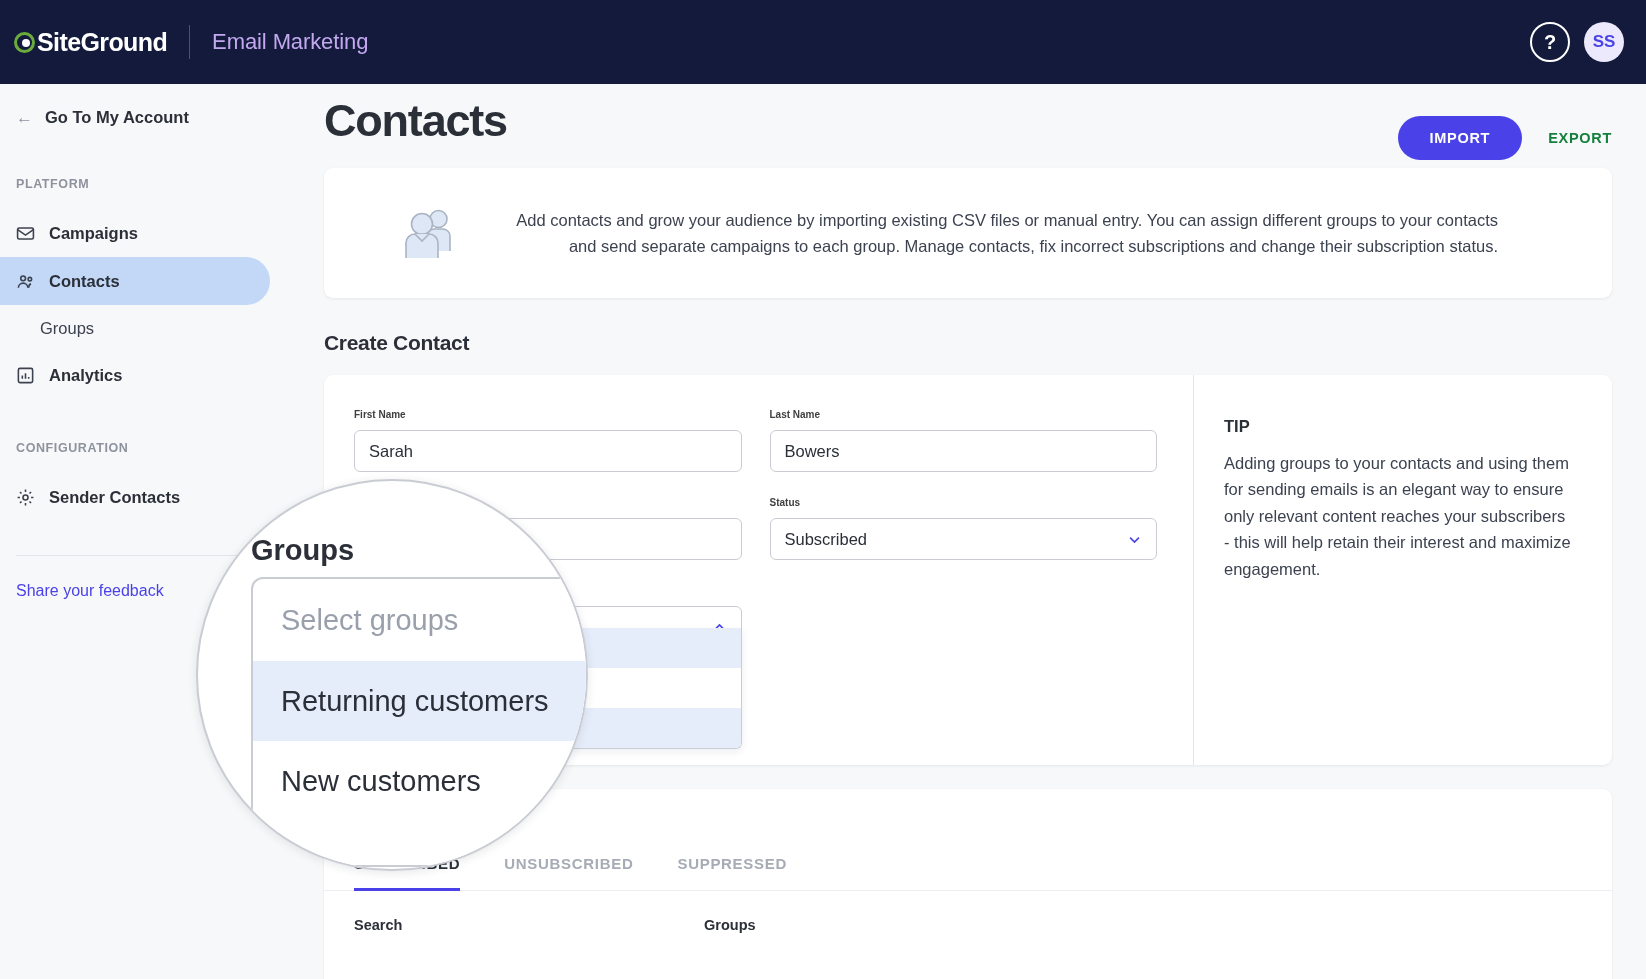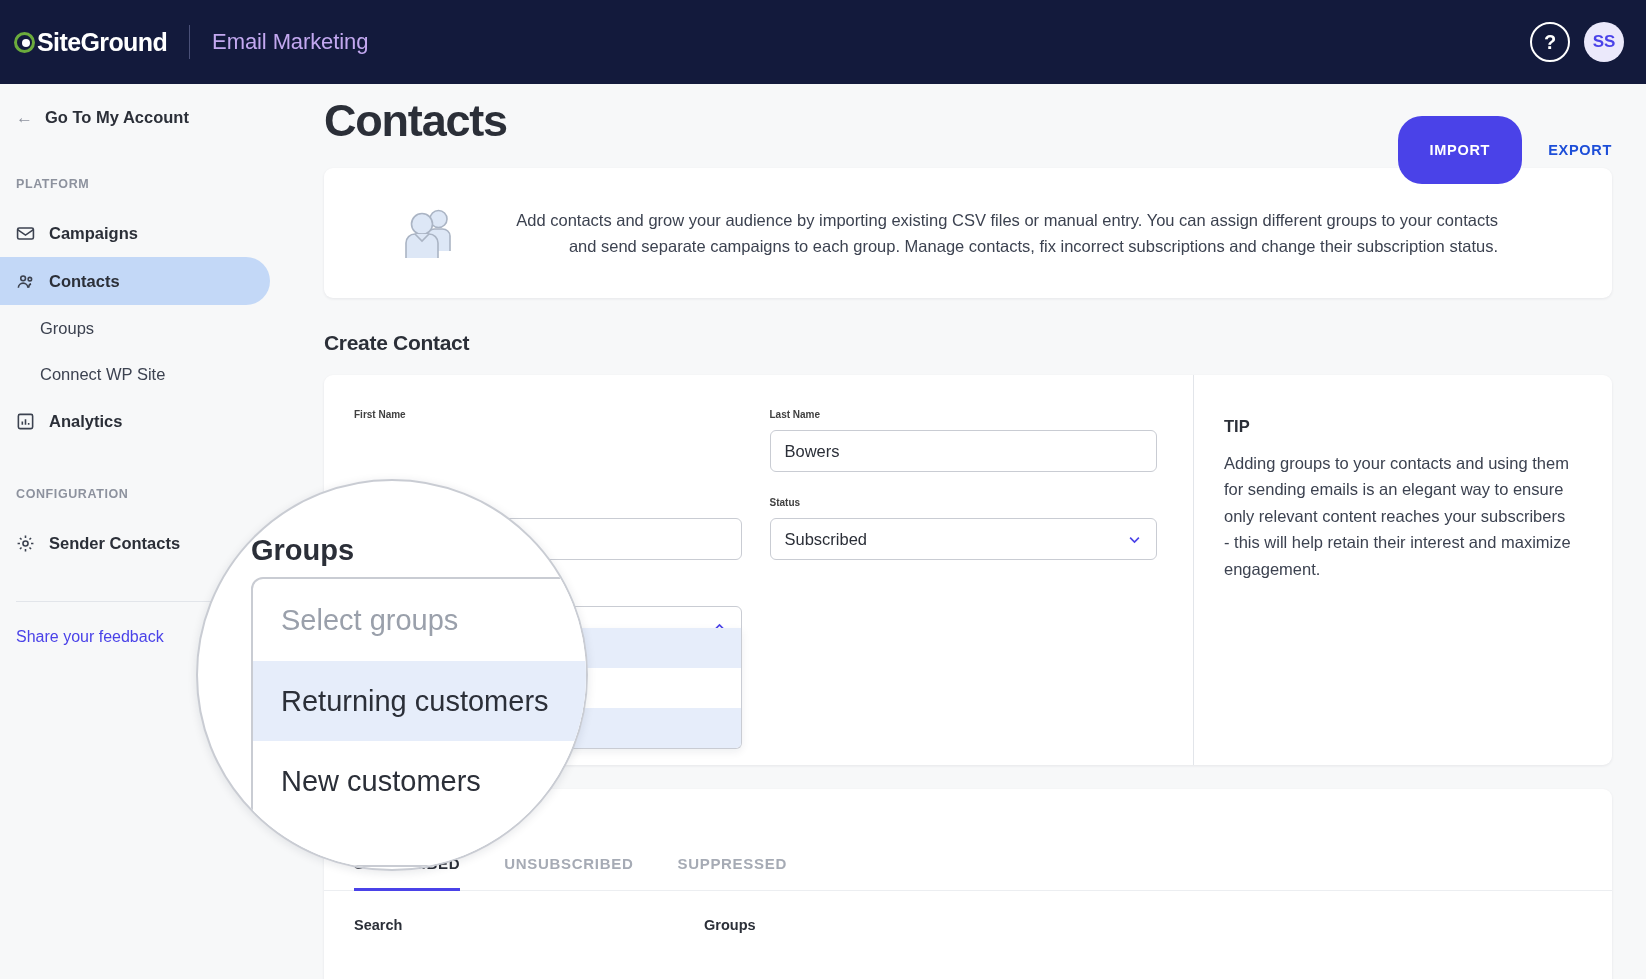--- a/index.html
+++ b/index.html
@@ -122,25 +122,25 @@
     letter-spacing: -1.2px; line-height: 1.1;
   }
   .head-actions {
     margin-left: auto; display: flex; align-items: center;
     gap: 26px; padding-top: 20px;
   }
   .btn-import {
     background: #4a42e8; color: #fff;
     font-size: 14.5px; font-weight: bold; letter-spacing: 0.7px;
     border: none; border-radius: 24px;
-    padding: 26px 32px; cursor: pointer;
+    padding: 14px 32px; cursor: pointer;
   }
   .btn-export {
     background: none; border: none;
-    color: #1d4ed8; font-size: 14.5px; font-weight: bold;
+    color: #15803d; font-size: 14.5px; font-weight: bold;
     letter-spacing: 0.7px; cursor: pointer;
   }
 
   .card {
     background: #fff; border-radius: 9px;
     box-shadow: 0 1px 3px rgba(20,25,50,0.08);
   }
 
   .info-card {
     display: flex; align-items: center;
@@ -318,21 +318,20 @@
     <svg class="sb-ico" viewBox="0 0 24 24" fill="none" stroke="currentColor" stroke-width="2">
       <circle cx="9" cy="8" r="3"></circle>
         <path d="M3 20c0-3.3 2.7-6 6-6s6 2.7 6 6"></path>
       <circle cx="17.5" cy="9" r="2.2"></circle>
         <path d="M16 20c0-2.5 1-4.5 3-5"></path>
     </svg>
     <span>Contacts</span>
   </div>
 
   <div class="sb-sub">Groups</div>
-  <div class="sb-sub">Connect WP Site</div>
 
   <div class="sb-item">
     <svg class="sb-ico" viewBox="0 0 24 24" fill="none" stroke="currentColor" stroke-width="2">
       <rect x="3" y="3" width="18" height="18" rx="2"></rect>
         <path d="M8 16v-4M12 16v-7M16 16v-2"></path>
     </svg>
     <span>Analytics</span>
   </div>
 
   <div class="sb-section">CONFIGURATION</div>
@@ -373,20 +372,21 @@
   </div>
 
   <div class="section-title">Create Contact</div>
 
   <div class="card form-card">
     <div class="form-left">
 
       <div class="frow">
         <div class="fgroup">
           <label class="flabel">First Name</label>
+          <input class="finput" type="text" value="Sarah" style="">
         </div>
         <div class="fgroup">
           <label class="flabel">Last Name</label>
           <input class="finput" type="text" value="Bowers" style="">
         </div>
       </div>
 
       <div class="frow">
         <div class="fgroup">
           <label class="flabel">Email</label>

